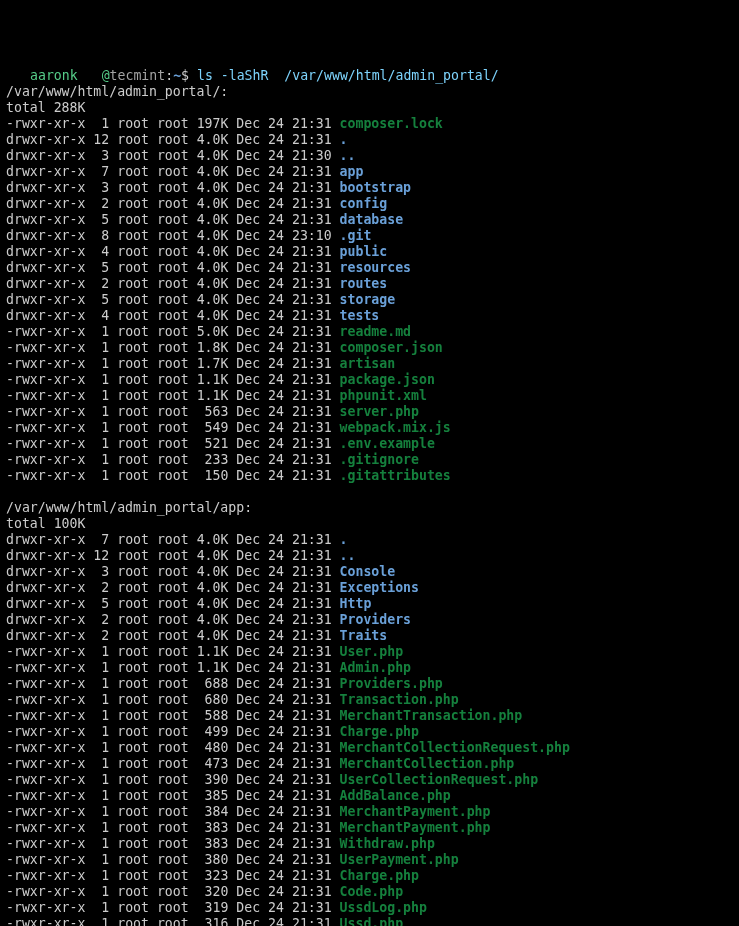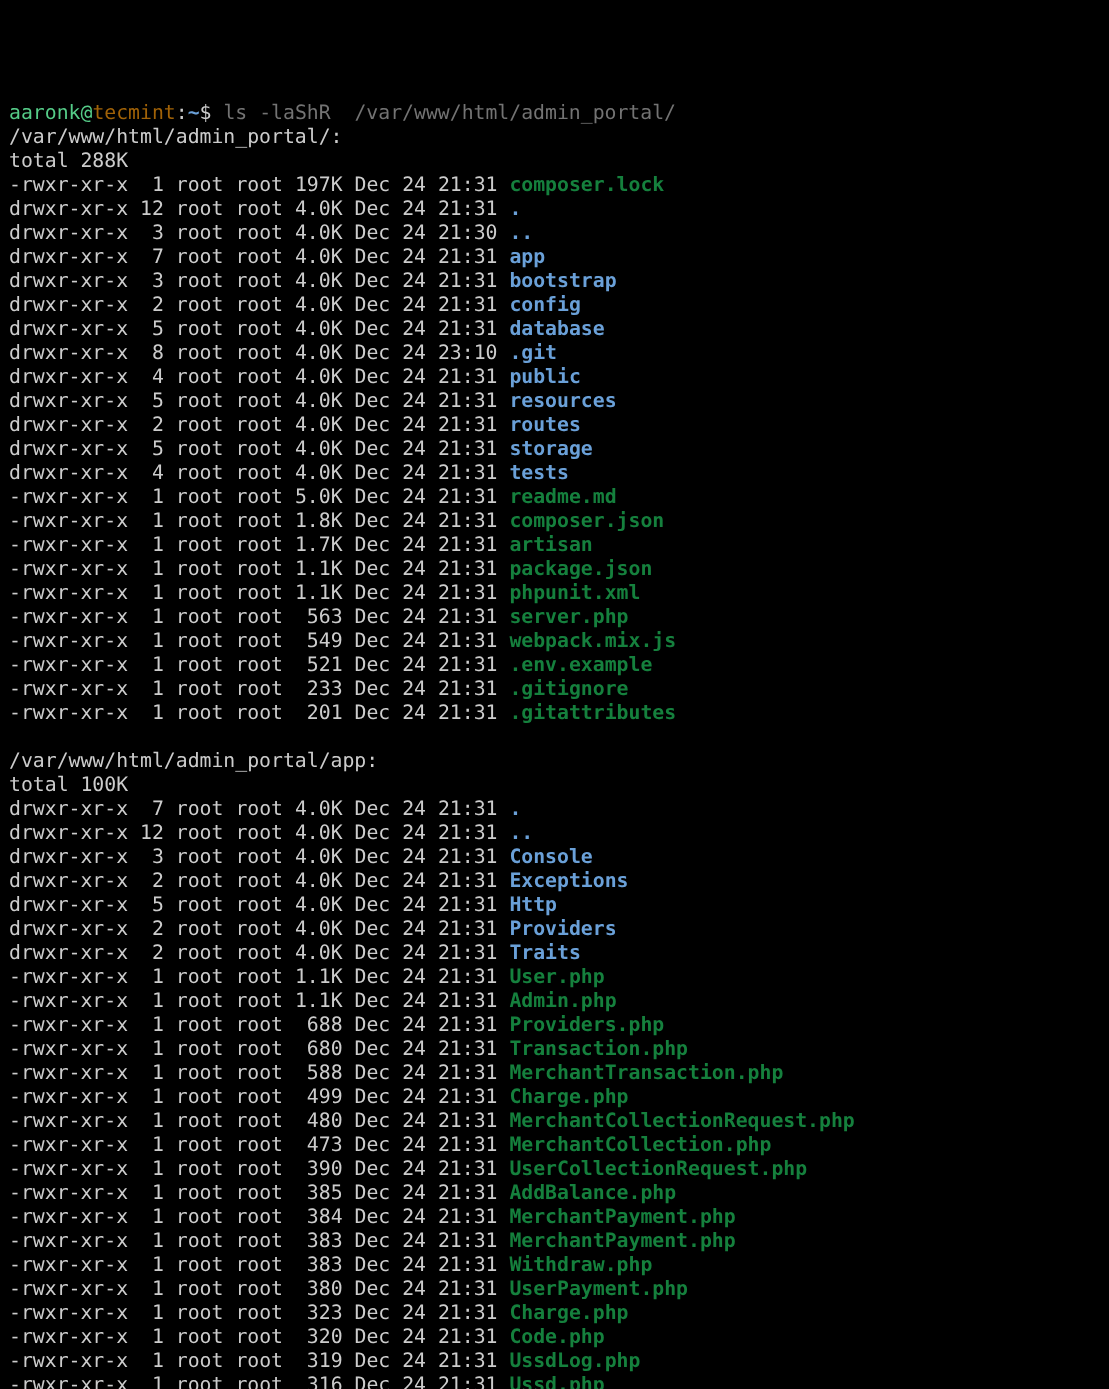--- a/index.html
+++ b/index.html
@@ -5,23 +5,23 @@
   body {
     background: #000;
     color: #ccc;
     font-family: "DejaVu Sans Mono", "Liberation Mono", Consolas, monospace;
     font-size: 13.2px;
     line-height: 16px;
     margin: 0;
     padding: 4px 6px;
     white-space: pre;
   }
-  .user { color: #5c8; }
-  .host { color: #a16207; text-align: right; }
-  .cmd { color: #737373; }
+  .user { color: #5c8; margin-left: 24px; }
+  .host { color: #a3a3a3; text-align: right; }
+  .cmd { color: #7dd3fc; }
   .dim { color: #ccc; }
   .dir { color: #6aa0d8; font-weight: bold; }
   .exec { color: #15803d; font-weight: bold; }
   span { }
 </style>
 </head>
 <body>
 
 
 
@@ -43,21 +43,21 @@
 <span class="dim">drwxr-xr-x</span> <span class="dim"> 4</span> <span class="dim">root</span> <span class="dim">root</span> <span class="dim">4.0K</span> <span class="dim">Dec 24 21:31</span> <span class="dir">tests</span>
 <span class="dim">-rwxr-xr-x</span> <span class="dim"> 1</span> <span class="dim">root</span> <span class="dim">root</span> <span class="dim">5.0K</span> <span class="dim">Dec 24 21:31</span> <span class="exec">readme.md</span>
 <span class="dim">-rwxr-xr-x</span> <span class="dim"> 1</span> <span class="dim">root</span> <span class="dim">root</span> <span class="dim">1.8K</span> <span class="dim">Dec 24 21:31</span> <span class="exec">composer.json</span>
 <span class="dim">-rwxr-xr-x</span> <span class="dim"> 1</span> <span class="dim">root</span> <span class="dim">root</span> <span class="dim">1.7K</span> <span class="dim">Dec 24 21:31</span> <span class="exec">artisan</span>
 <span class="dim">-rwxr-xr-x</span> <span class="dim"> 1</span> <span class="dim">root</span> <span class="dim">root</span> <span class="dim">1.1K</span> <span class="dim">Dec 24 21:31</span> <span class="exec">package.json</span>
 <span class="dim">-rwxr-xr-x</span> <span class="dim"> 1</span> <span class="dim">root</span> <span class="dim">root</span> <span class="dim">1.1K</span> <span class="dim">Dec 24 21:31</span> <span class="exec">phpunit.xml</span>
 <span class="dim">-rwxr-xr-x</span> <span class="dim"> 1</span> <span class="dim">root</span> <span class="dim">root</span> <span class="dim"> 563</span> <span class="dim">Dec 24 21:31</span> <span class="exec">server.php</span>
 <span class="dim">-rwxr-xr-x</span> <span class="dim"> 1</span> <span class="dim">root</span> <span class="dim">root</span> <span class="dim"> 549</span> <span class="dim">Dec 24 21:31</span> <span class="exec">webpack.mix.js</span>
 <span class="dim">-rwxr-xr-x</span> <span class="dim"> 1</span> <span class="dim">root</span> <span class="dim">root</span> <span class="dim"> 521</span> <span class="dim">Dec 24 21:31</span> <span class="exec">.env.example</span>
 <span class="dim">-rwxr-xr-x</span> <span class="dim"> 1</span> <span class="dim">root</span> <span class="dim">root</span> <span class="dim"> 233</span> <span class="dim">Dec 24 21:31</span> <span class="exec">.gitignore</span>
-<span class="dim">-rwxr-xr-x</span> <span class="dim"> 1</span> <span class="dim">root</span> <span class="dim">root</span> <span class="dim"> 201</span> <span class="dim">Dec 24 21:31</span> <span class="exec">.gitattributes</span>
+<span class="dim">-rwxr-xr-x</span> <span class="dim"> 1</span> <span class="dim">root</span> <span class="dim">root</span> <span class="dim"> 150</span> <span class="dim">Dec 24 21:31</span> <span class="exec">.gitattributes</span>
 
 <span class="dim">/var/www/html/admin_portal/app:</span>
 <span class="dim">total 100K</span>
 <span class="dim">drwxr-xr-x</span> <span class="dim"> 7</span> <span class="dim">root</span> <span class="dim">root</span> <span class="dim">4.0K</span> <span class="dim">Dec 24 21:31</span> <span class="dir">.</span>
 <span class="dim">drwxr-xr-x</span> <span class="dim">12</span> <span class="dim">root</span> <span class="dim">root</span> <span class="dim">4.0K</span> <span class="dim">Dec 24 21:31</span> <span class="dir">..</span>
 <span class="dim">drwxr-xr-x</span> <span class="dim"> 3</span> <span class="dim">root</span> <span class="dim">root</span> <span class="dim">4.0K</span> <span class="dim">Dec 24 21:31</span> <span class="dir">Console</span>
 <span class="dim">drwxr-xr-x</span> <span class="dim"> 2</span> <span class="dim">root</span> <span class="dim">root</span> <span class="dim">4.0K</span> <span class="dim">Dec 24 21:31</span> <span class="dir">Exceptions</span>
 <span class="dim">drwxr-xr-x</span> <span class="dim"> 5</span> <span class="dim">root</span> <span class="dim">root</span> <span class="dim">4.0K</span> <span class="dim">Dec 24 21:31</span> <span class="dir">Http</span>
 <span class="dim">drwxr-xr-x</span> <span class="dim"> 2</span> <span class="dim">root</span> <span class="dim">root</span> <span class="dim">4.0K</span> <span class="dim">Dec 24 21:31</span> <span class="dir">Providers</span>
 <span class="dim">drwxr-xr-x</span> <span class="dim"> 2</span> <span class="dim">root</span> <span class="dim">root</span> <span class="dim">4.0K</span> <span class="dim">Dec 24 21:31</span> <span class="dir">Traits</span>

